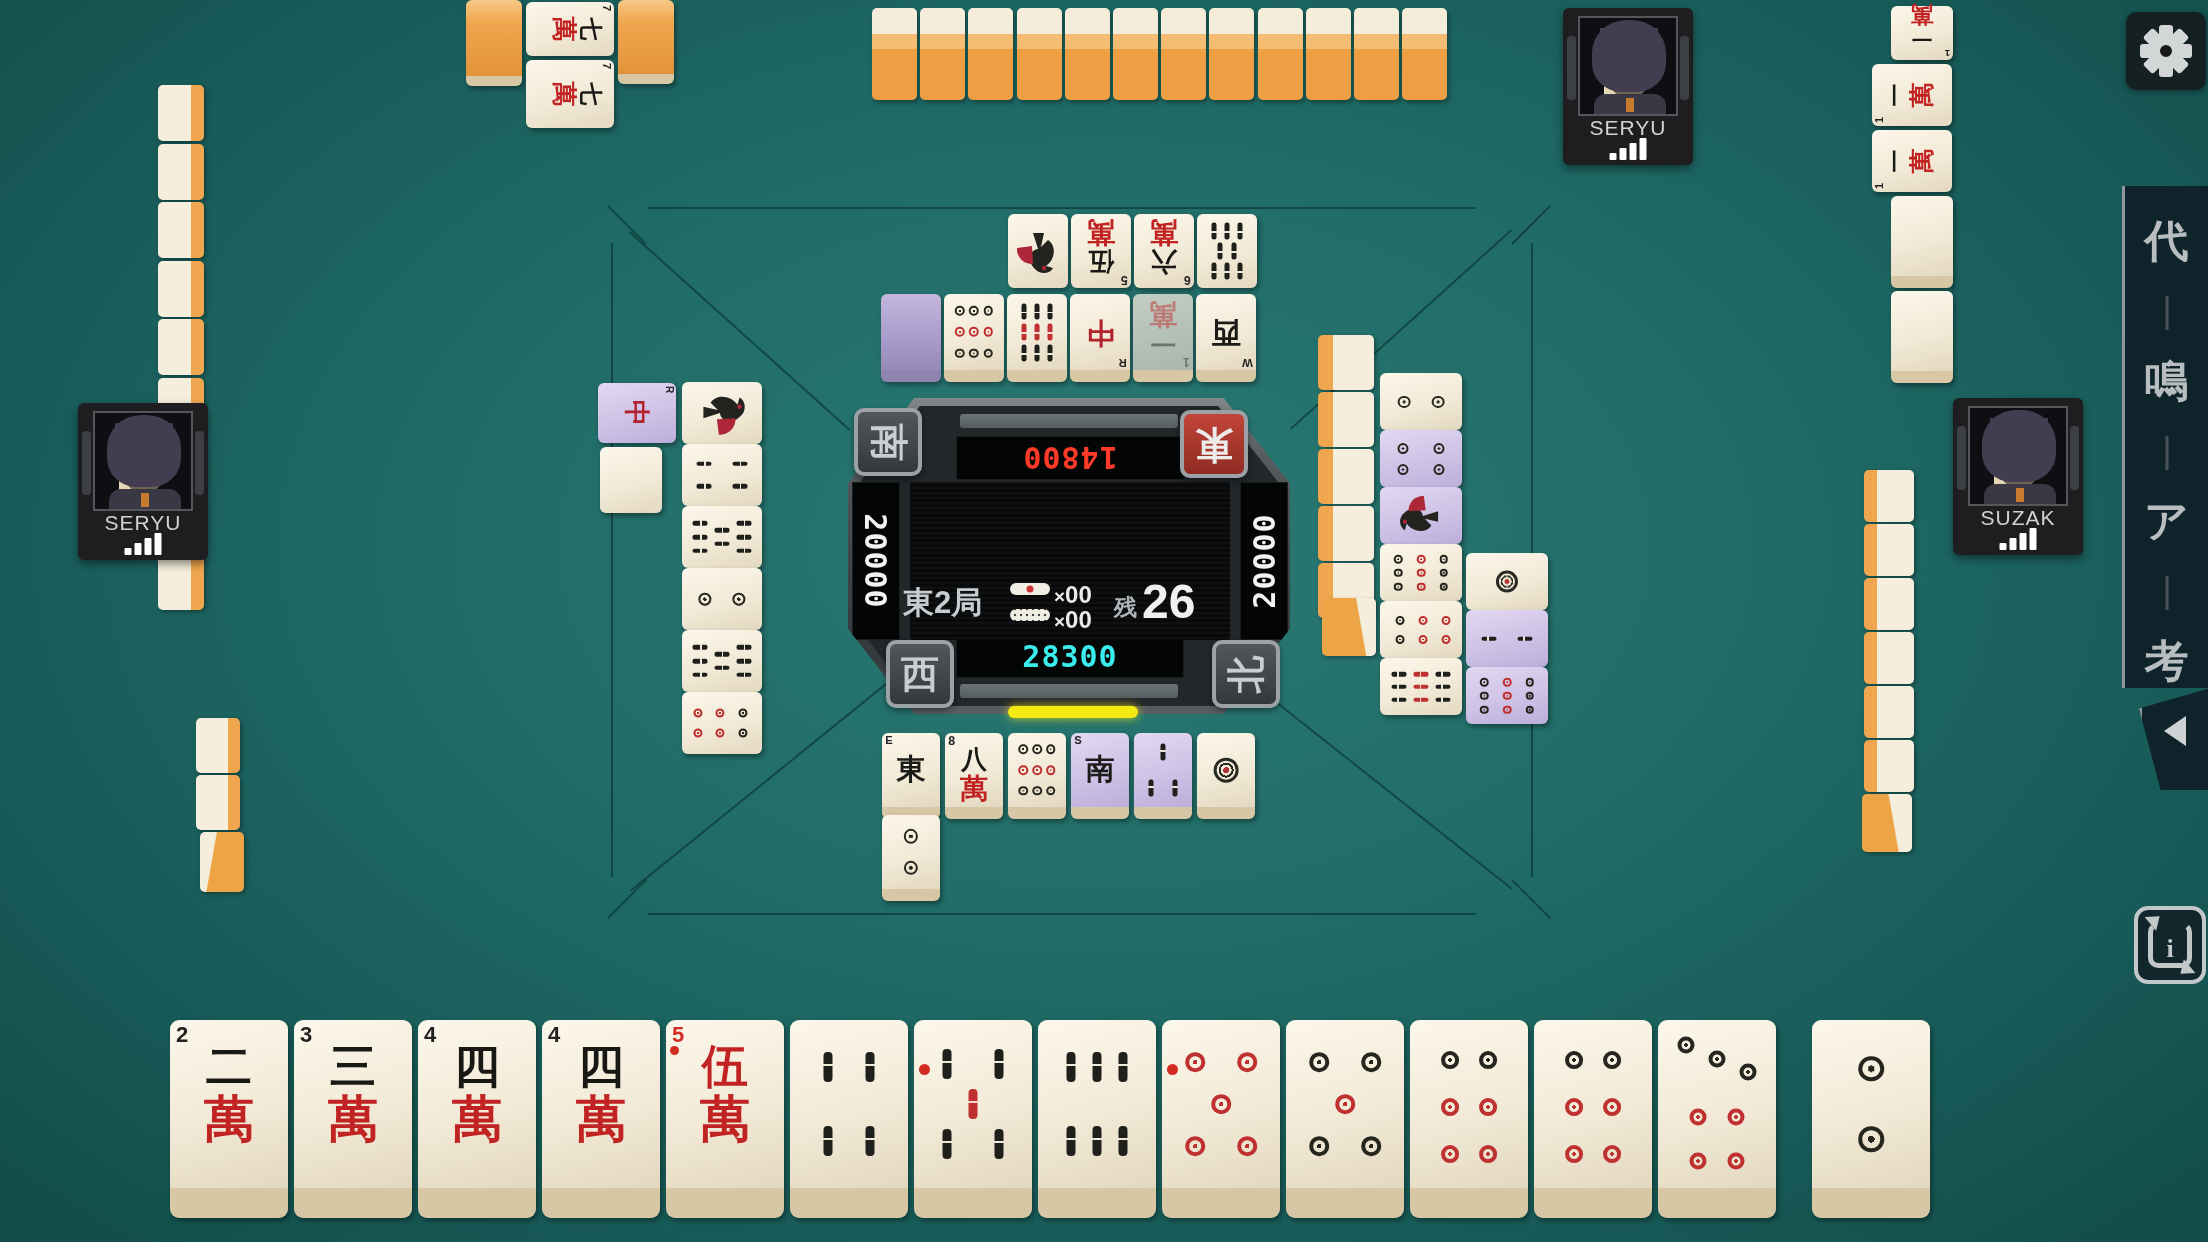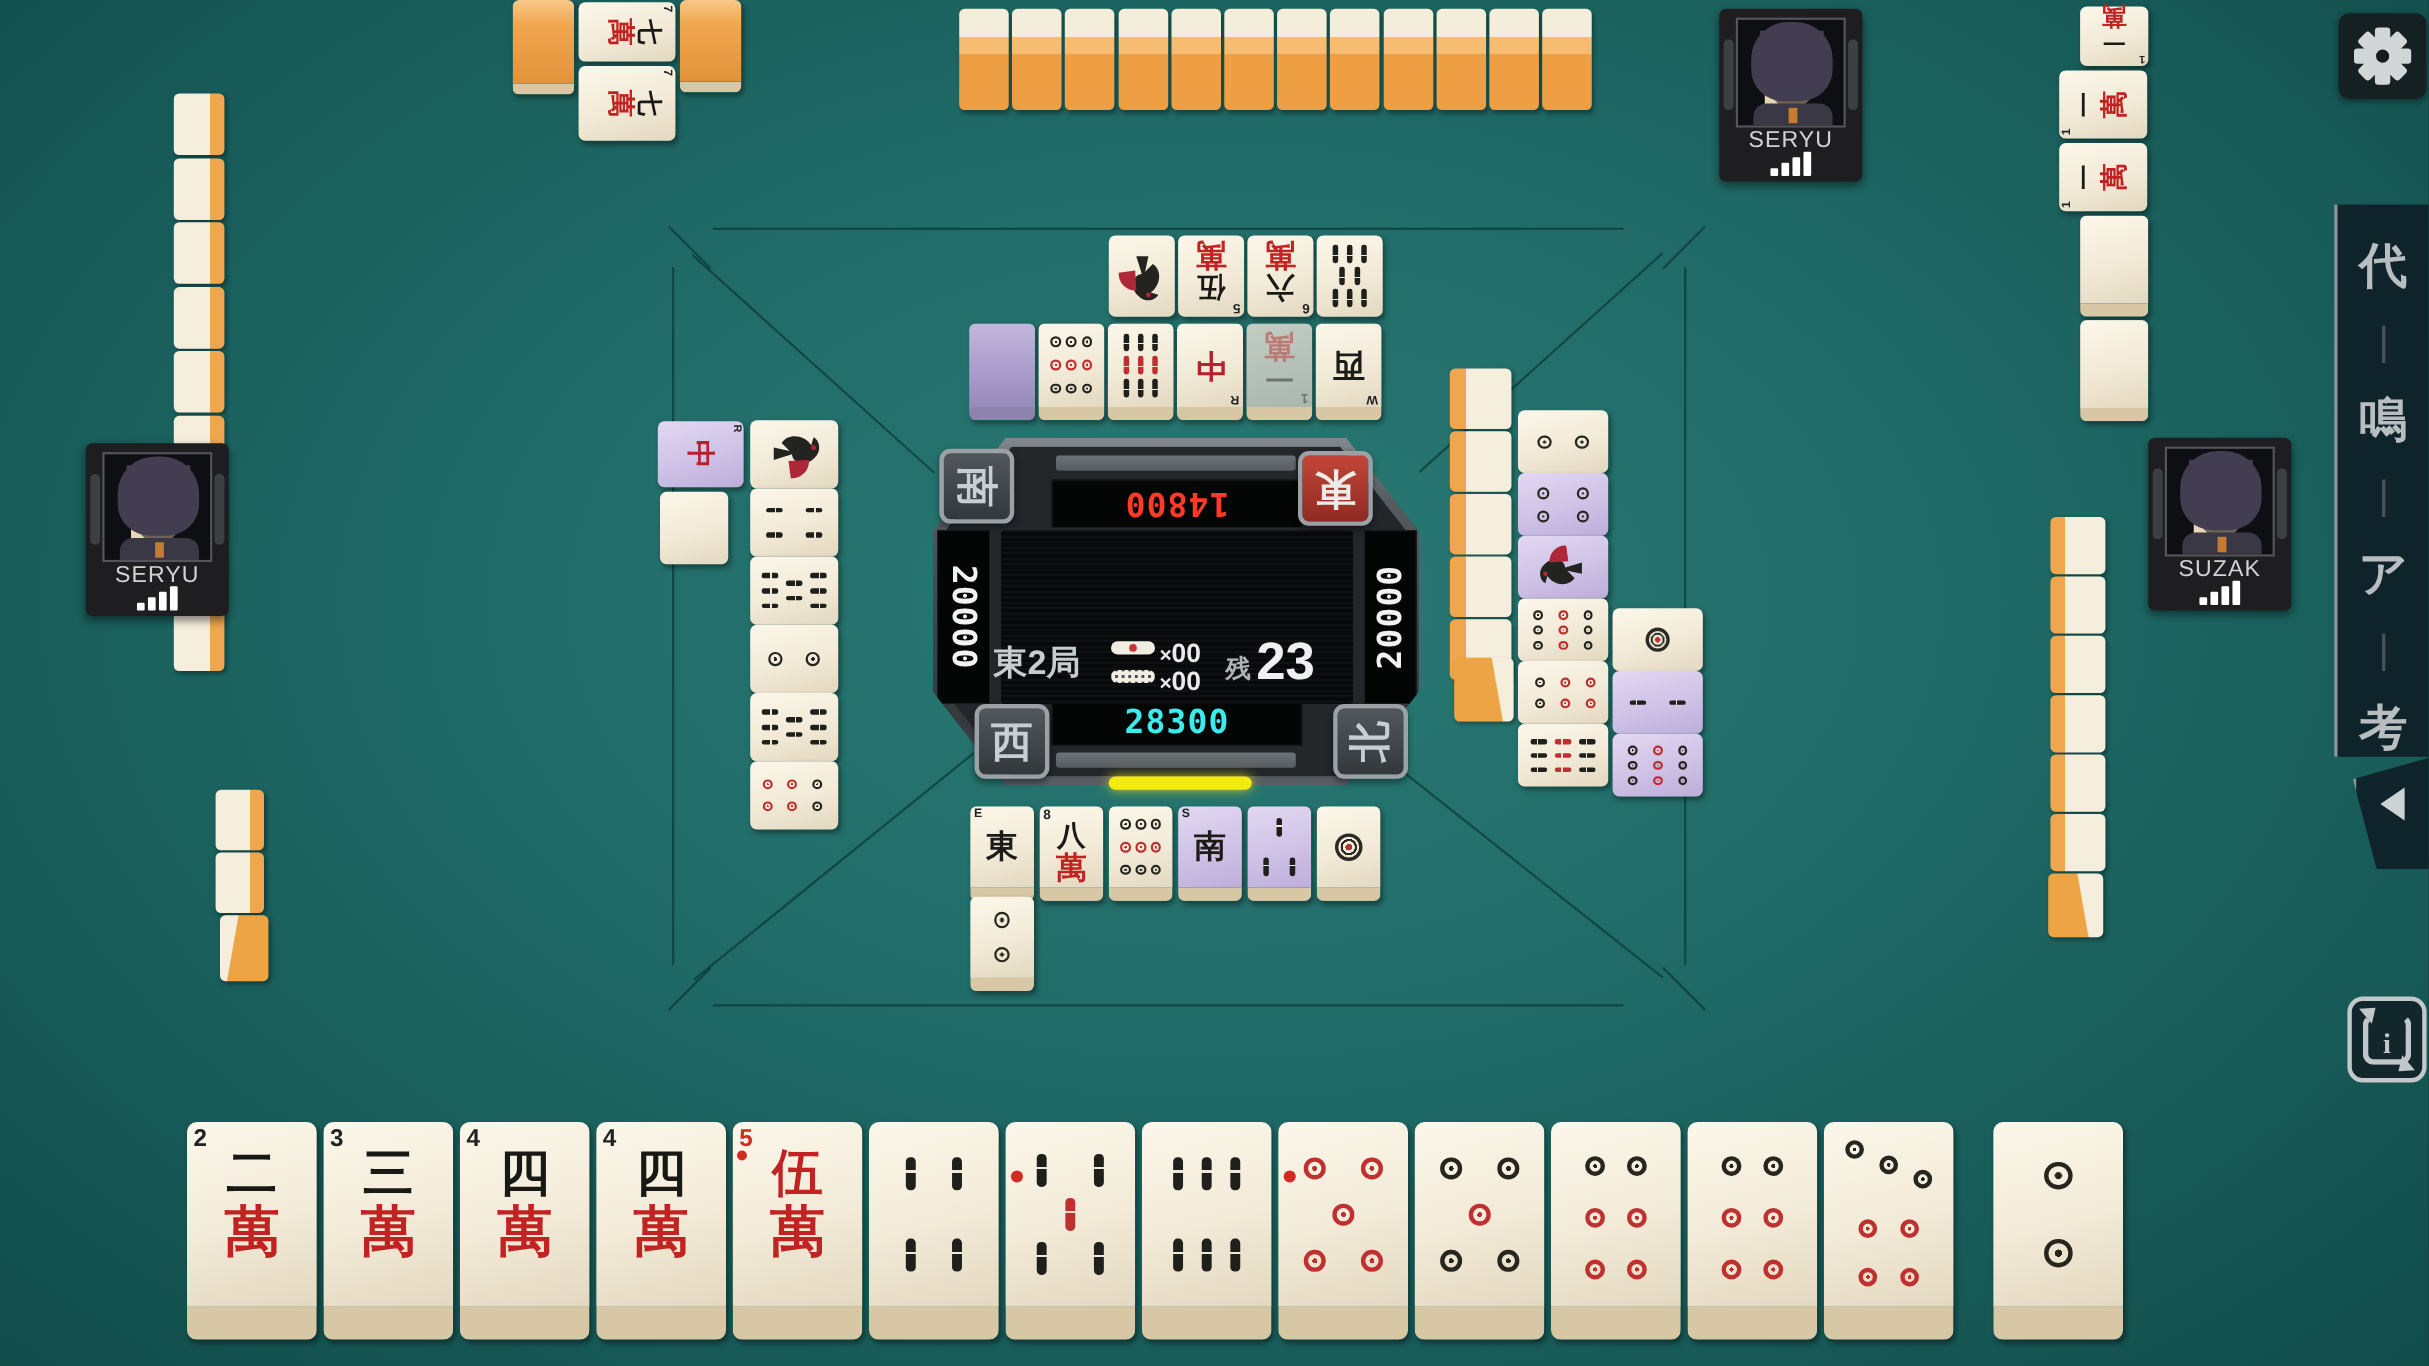--- a/index.html
+++ b/index.html
@@ -642,21 +642,21 @@
     <div class="screen" style="left:392px;top:84px;width:46px;height:156px;">
       <div class="scoretxt" style="transform:rotate(-90deg);white-space:nowrap;">20000</div>
     </div>
     <div class="cscreen" style="left:62px;top:84px;width:320px;height:158px;"></div>
     <div class="infotxt" style="left:55px;top:184px;font-size:31px;">東2局</div>
     <div class="stick s1000" style="left:162px;top:185px;"></div>
     <div class="stick s100" style="left:162px;top:211px;"></div>
     <div class="infotxt" style="left:206px;top:183px;font-size:19px;color:#e8eaeb;"><span>×</span><span style="font-size:24px;">00</span></div>
     <div class="infotxt" style="left:206px;top:208px;font-size:19px;color:#e8eaeb;"><span>×</span><span style="font-size:24px;">00</span></div>
     <div class="infotxt" style="left:266px;top:194px;font-size:23px;color:#aeb3b6;">残</div>
-    <div class="infotxt" style="left:294px;top:176px;font-size:48px;color:#eef0f1;">23</div>
+    <div class="infotxt" style="left:294px;top:176px;font-size:48px;color:#eef0f1;">26</div>
   </div>
 
   <div class="windbox" style="left:854px;top:408px;">
       <span style="transform:rotate(90deg);">南</span>
     </div>
   <div class="windbox dealer" style="left:1180px;top:410px;">
       <span style="transform:rotate(180deg);color:#ecebe9;">東</span>
     </div>
   <div class="windbox" style="left:886px;top:640px;">
       <span>西</span>

